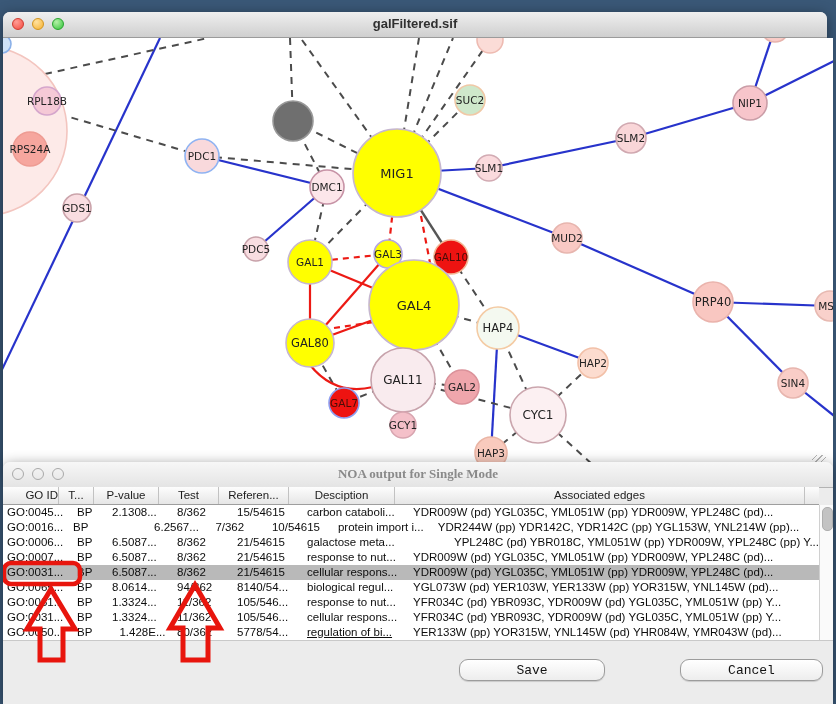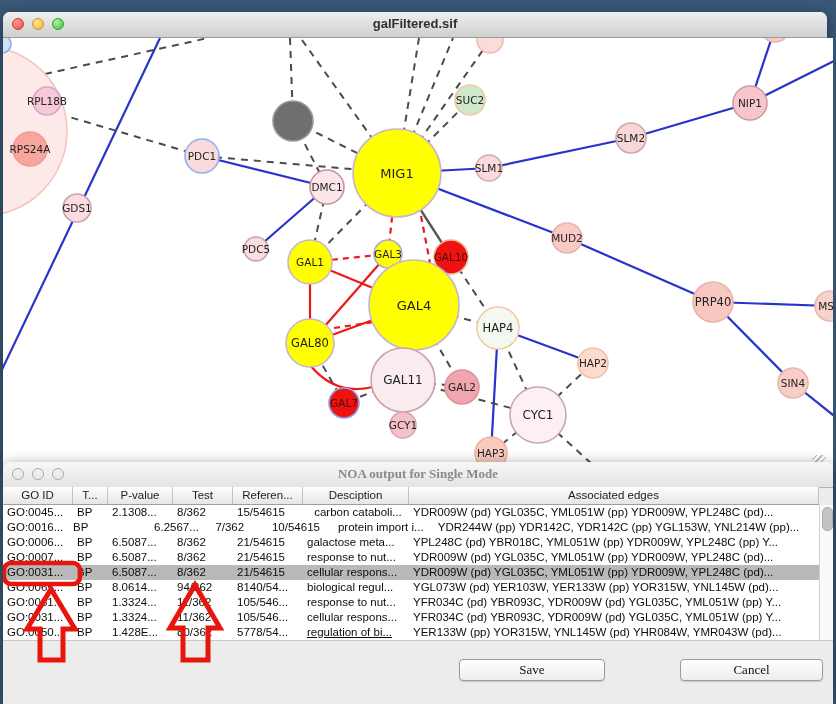--- a/index.html
+++ b/index.html
@@ -31,23 +31,23 @@
   .trow{display:flex;height:15px;background:#ffffff;}
   .trow.selected{background:#b9b9b9;}
   .tcell{box-sizing:border-box;font-size:11.5px;color:#0d0d0d;line-height:15px;
     padding-left:4px;overflow:hidden;white-space:nowrap;}
   #scrollbar{position:absolute;left:816px;top:43px;width:14px;height:135px;background:#fafafa;
     border-left:1px solid #d0d0d0;box-sizing:border-box;}
   #scroll-thumb{position:absolute;left:2px;top:2px;width:9px;height:22px;border-radius:5px;
     background:#c3c3c3;border:1px solid #aeaeae;}
   .table-frame{position:absolute;left:0;top:178px;width:830px;height:1px;background:#c9c9c9;}
   
-  .mac-btn{position:absolute;top:197px;height:22px;border-radius:4px;border:1px solid #9c9c9c;
+  .mac-btn{position:absolute;top:197px;height:22px;border-radius:9px;border:1px solid #9c9c9c;
     background:linear-gradient(#ffffff,#ededed);font-size:13px;color:#111;
-    font-family:Liberation Serif, serif;
+    font-family:Liberation Mono, monospace;
     box-shadow:0 1px 1px rgba(0,0,0,.15);}
   #save-btn{left:456px;width:146px;}
   #cancel-btn{left:677px;width:143px;}
   #annotations{position:absolute;left:0;top:0;width:830px;height:242px;pointer-events:none;z-index:20;}
   .ann{stroke:#e8150d;fill:none;}
 </style>
 </head>
 <body>
 
 <div class="stage">
@@ -186,55 +186,55 @@
     <div class="titlebar inactive">
       <div class="lights">
         <div class="light off"></div>
         <div class="light off"></div>
         <div class="light off"></div>
       </div>
       <div class="title">NOA output for Single Mode</div>
     </div>
 
     <div id="table-header">
-        <div class="hcell" style="width: 70px;">GO ID</div>
+        <div class="hcell" style="width: 56px; text-align: right;">GO ID</div>
         <div class="hcell" style="width: 35px;">T...</div>
         <div class="hcell" style="width: 65px;">P-value</div>
         <div class="hcell" style="width: 60px;">Test</div>
         <div class="hcell" style="width: 70px;">Referen...</div>
         <div class="hcell" style="width: 106px;">Desciption</div>
         <div class="hcell" style="width: 410px;">Associated edges</div>
       </div>
     <div id="table-body">
         <div class="trow">
           <div class="tcell" style="width: 70px;">GO:0045...</div>
           <div class="tcell" style="width: 35px;">BP</div>
           <div class="tcell" style="width: 65px;">2.1308...</div>
           <div class="tcell" style="width: 60px;">8/362</div>
           <div class="tcell" style="width: 70px;">15/54615</div>
-          <div class="tcell" style="width: 106px; text-align: center;">carbon cataboli...</div>
+          <div class="tcell" style="width: 106px;">carbon cataboli...</div>
           <div class="tcell" style="width: 410px;">YDR009W (pd) YGL035C, YML051W (pp) YDR009W, YPL248C (pd)...</div>
         </div>
         <div class="trow">
           <div class="tcell" style="width: 70px;">GO:0016...</div>
           <div class="tcell" style="width: 35px;">BP</div>
           <div class="tcell" style="width: 65px; margin-left: 48px;">6.2567...</div>
           <div class="tcell" style="width: 60px;">7/362</div>
           <div class="tcell" style="width: 70px;">10/54615</div>
           <div class="tcell" style="width: 106px;">protein import i...</div>
           <div class="tcell" style="width: 410px;">YDR244W (pp) YDR142C, YDR142C (pp) YGL153W, YNL214W (pp)...</div>
         </div>
         <div class="trow">
           <div class="tcell" style="width: 70px;">GO:0006...</div>
           <div class="tcell" style="width: 35px;">BP</div>
           <div class="tcell" style="width: 65px;">6.5087...</div>
           <div class="tcell" style="width: 60px;">8/362</div>
           <div class="tcell" style="width: 70px;">21/54615</div>
           <div class="tcell" style="width: 106px;">galactose meta...</div>
-          <div class="tcell" style="width: 410px;">YPL248C (pd) YBR018C, YML051W (pp) YDR009W, YPL248C (pp) Y...</div>
+          <div class="tcell" style="width: 410px; text-align: right;">YPL248C (pd) YBR018C, YML051W (pp) YDR009W, YPL248C (pp) Y...</div>
         </div>
         <div class="trow">
           <div class="tcell" style="width: 70px;">GO:0007...</div>
           <div class="tcell" style="width: 35px;">BP</div>
           <div class="tcell" style="width: 65px;">6.5087...</div>
           <div class="tcell" style="width: 60px;">8/362</div>
           <div class="tcell" style="width: 70px;">21/54615</div>
           <div class="tcell" style="width: 106px;">response to nut...</div>
           <div class="tcell" style="width: 410px;">YDR009W (pd) YGL035C, YML051W (pp) YDR009W, YPL248C (pd)...</div>
         </div>
@@ -270,21 +270,21 @@
           <div class="tcell" style="width: 35px;">BP</div>
           <div class="tcell" style="width: 65px;">1.3324...</div>
           <div class="tcell" style="width: 60px;">11/362</div>
           <div class="tcell" style="width: 70px;">105/546...</div>
           <div class="tcell" style="width: 106px;">cellular respons...</div>
           <div class="tcell" style="width: 410px;">YFR034C (pd) YBR093C, YDR009W (pd) YGL035C, YML051W (pp) Y...</div>
         </div>
         <div class="trow">
           <div class="tcell" style="width: 70px;">GO:0050...</div>
           <div class="tcell" style="width: 35px;">BP</div>
-          <div class="tcell" style="width: 65px;">1.428E...</div>
+          <div class="tcell" style="width: 65px; text-align: center;">1.428E...</div>
           <div class="tcell" style="width: 60px;">80/362</div>
           <div class="tcell" style="width: 70px;">5778/54...</div>
           <div class="tcell" style="width: 106px; text-decoration: underline;">regulation of bi...</div>
           <div class="tcell" style="width: 410px;">YER133W (pp) YOR315W, YNL145W (pd) YHR084W, YMR043W (pd)...</div>
         </div>
       </div>
     <div id="scrollbar">
       <div id="scroll-thumb"></div>
     </div>
     <div class="table-frame"></div>

